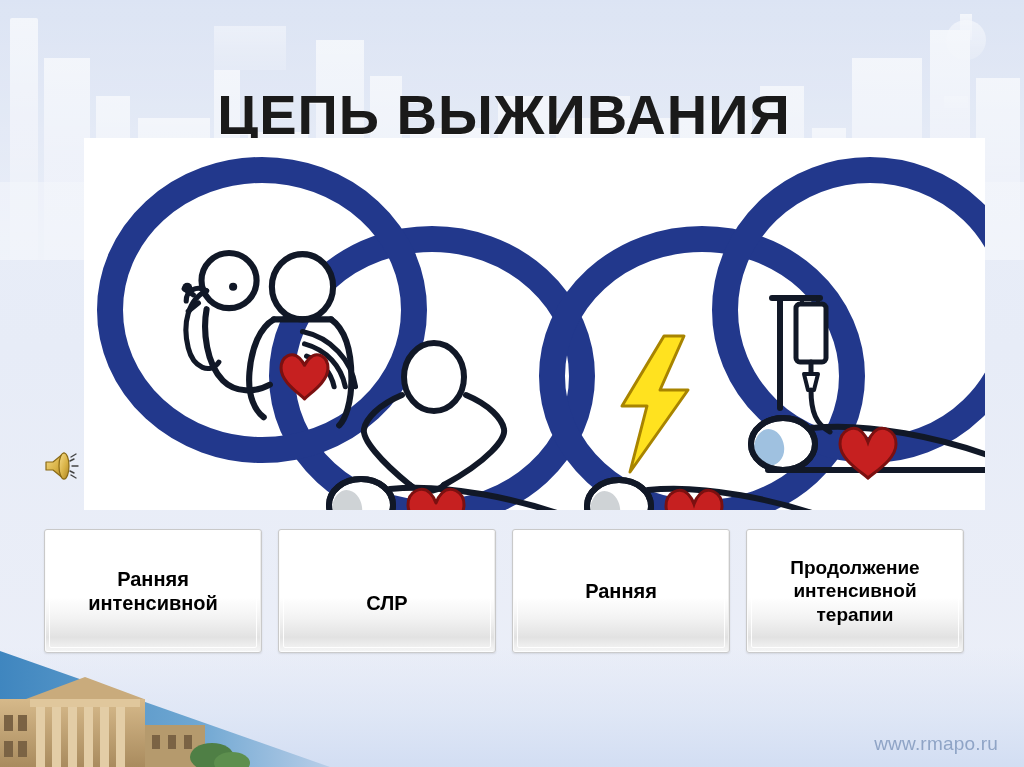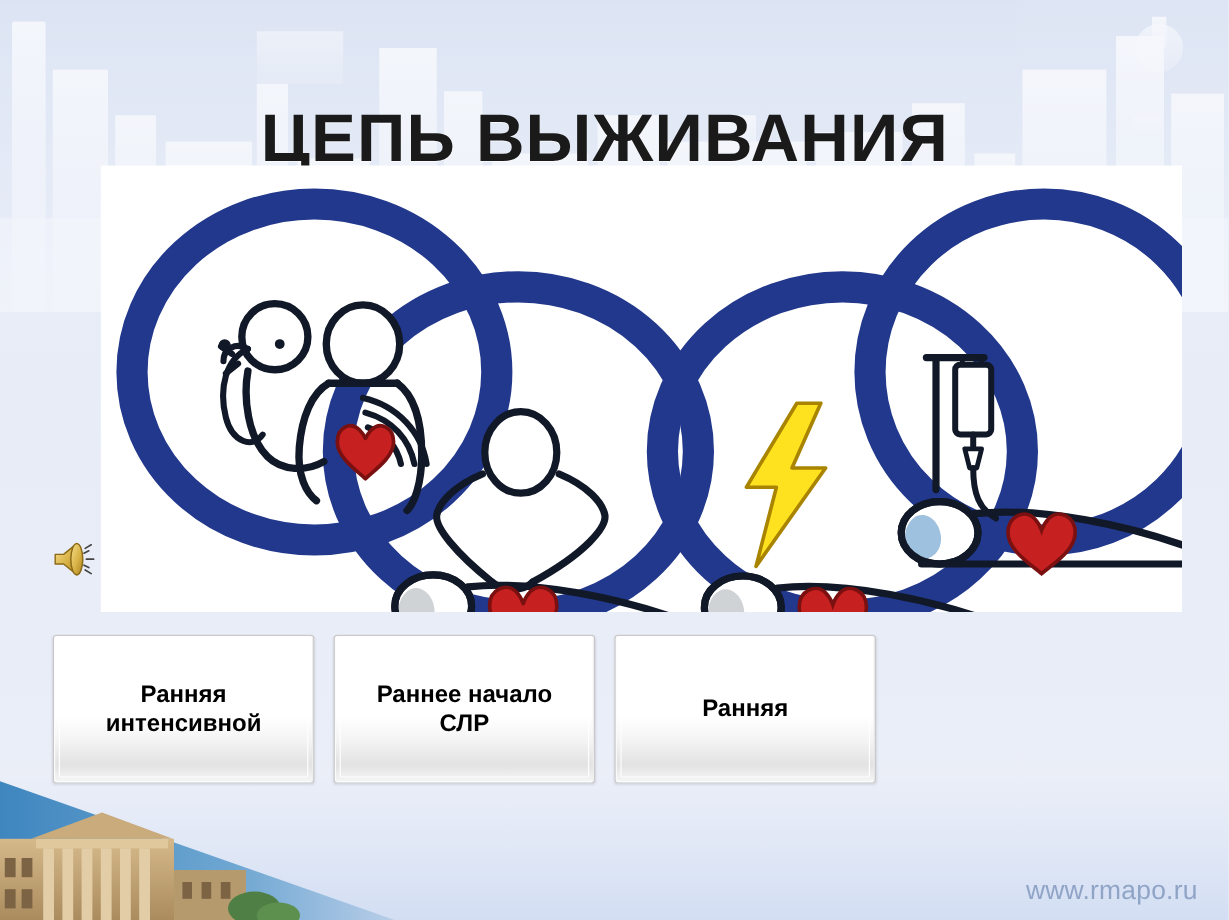--- a/index.html
+++ b/index.html
@@ -137,21 +137,21 @@
     pointer-events: none;
   }
 
   .caption-box.narrow-text { font-size: 19px; }
 
   
   #watermark {
     position: absolute;
     right: 26px;
     bottom: 12px;
-    font-size: 22px;
+    font-size: 19px;
     color: #8fa4c6;
     font-family: "Liberation Sans", sans-serif;
     letter-spacing: 0.2px;
   }
 </style>
 </head>
 <body>
 
 <div id="slide">
 
@@ -362,31 +362,38 @@
 
     <div class="caption-box">
       <span>
         <span>Ранняя</span><br>
         <span>интенсивной</span>
       </span>
     </div>
 
     <div class="caption-box">
       <span>
-        <span>Раннее начало</span><br>
+        <br>
         <span>СЛР</span>
       </span>
     </div>
 
     <div class="caption-box">
       <span>
         <span>Ранняя</span><br>
       </span>
     </div>
 
+    <div class="caption-box narrow-text">
+      <span>
+        <span>Продолжение</span><br>
+        <span>интенсивной</span><br>
+        <span>терапии</span>
+      </span>
+    </div>
   </div>
 
   <div class="bottom-sheen"></div>
 
   <svg class="corner-photo" viewBox="0 0 470 130" preserveAspectRatio="none">
     <defs>
       <linearGradient id="wedge" x1="0" y1="0" x2="1" y2="0">
         <stop offset="0%" stop-color="#3f86bf"></stop>
         <stop offset="60%" stop-color="#6fa7d2"></stop>
         <stop offset="100%" stop-color="#b9cee8"></stop>

